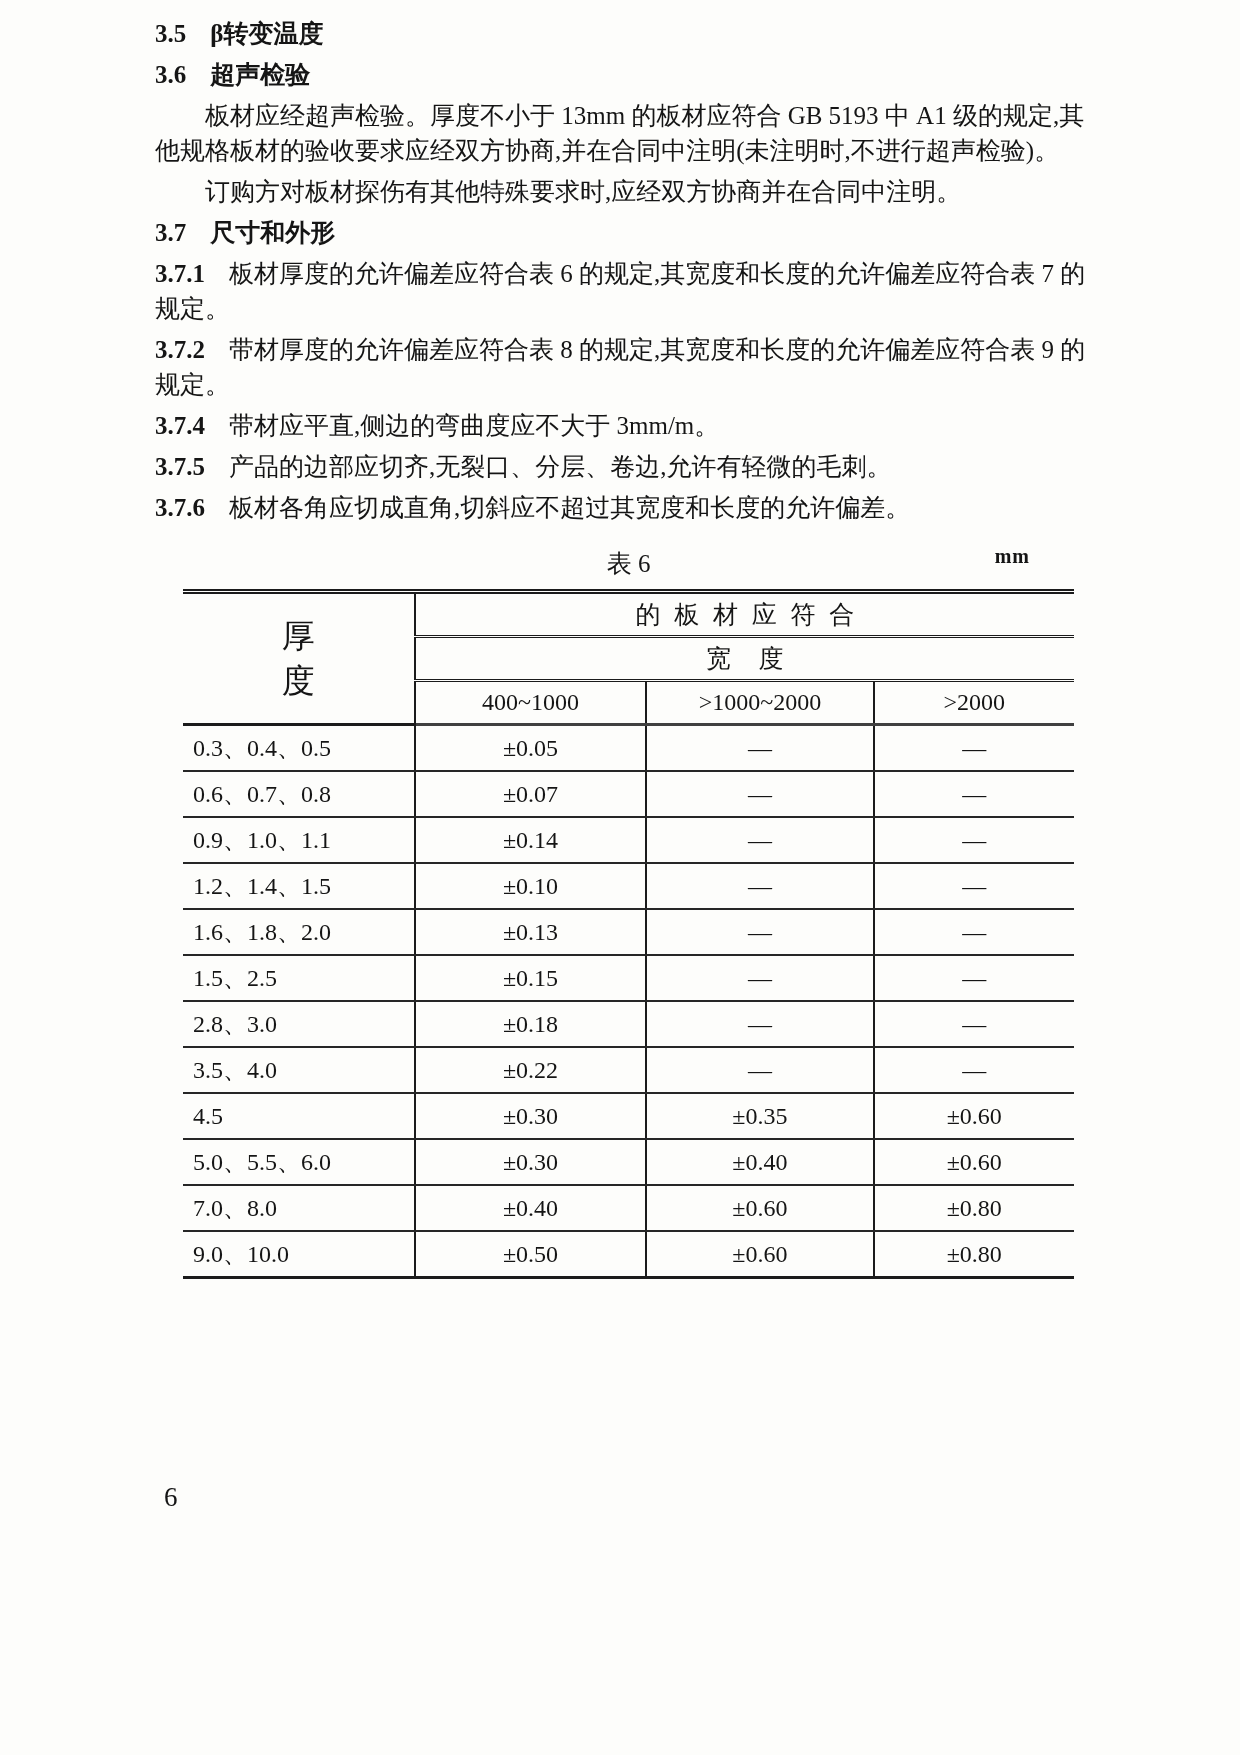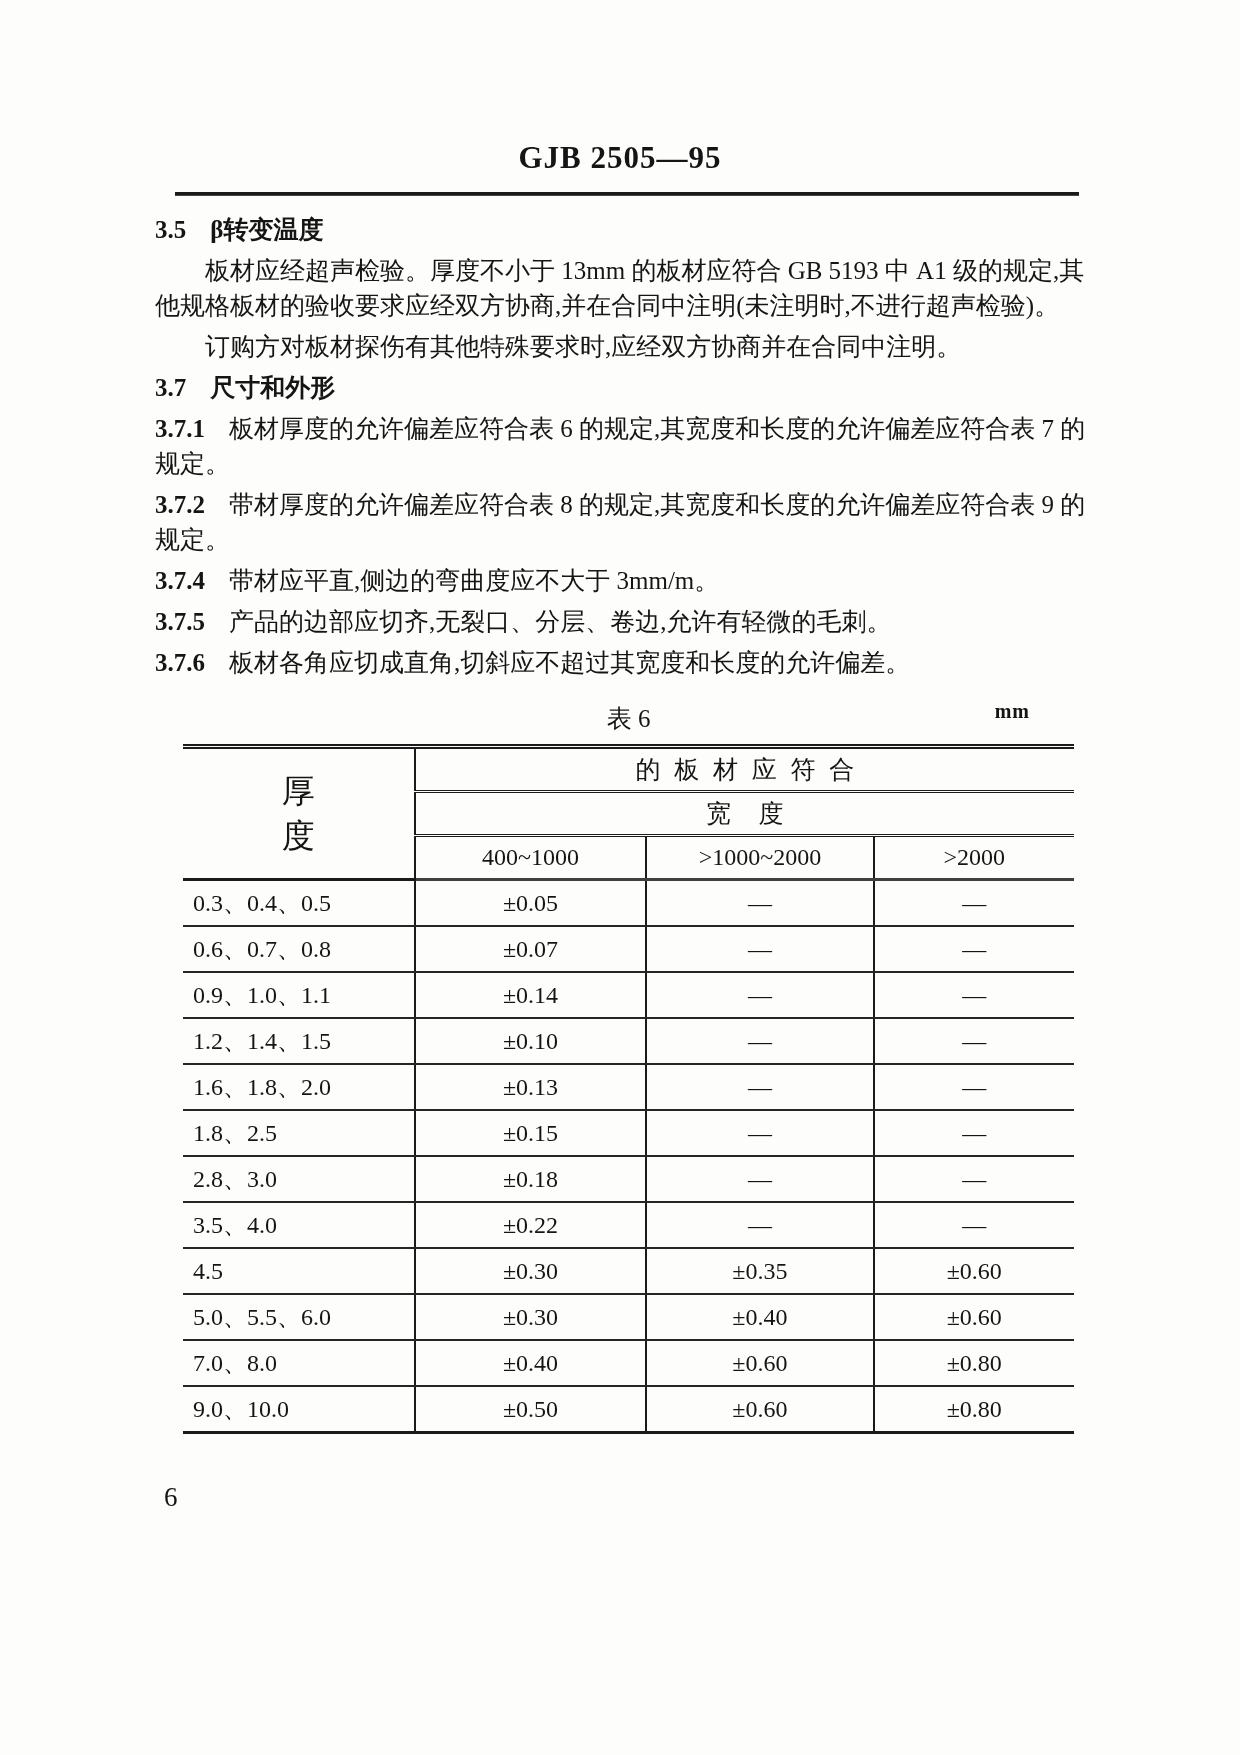--- a/index.html
+++ b/index.html
@@ -54,32 +54,31 @@
   tbody.rows tr:last-child td { border-bottom:3px solid #1b1b1b; }
   tbody.rows td.t-thick { text-align:left; padding-left:10px; }
   
   .page-number { position:absolute; left:164px; top:1482px; font-size:27px; }
 </style>
 </head>
 <body>
 
 <div class="page">
 
-  <div class="doc-header">
-    <div class="doc-title">GJB 2505—95</div>
-    <div class="head-rule"></div>
-  </div>
 
   <div class="text-block">
 
       <p class="para heading">
         <span class="pnum">3.5</span><span class="ptext">β转变温度</span>
       </p>
 
 
+      <p class="para heading">
+        <span class="pnum">3.6</span><span class="ptext">超声检验</span>
+      </p>
 
       <p class="para body-indent">
         <span class="ptext">板材应经超声检验。厚度不小于 13mm 的板材应符合 GB 5193 中 A1 级的规定,其他规格板材的验收要求应经双方协商,并在合同中注明(未注明时,不进行超声检验)。</span>
       </p>
 
       <p class="para body-indent">
         <span class="ptext">订购方对板材探伤有其他特殊要求时,应经双方协商并在合同中注明。</span>
       </p>
 
       <p class="para heading">
@@ -166,21 +165,21 @@
           </tr>
 
           <tr>
             <td class="t-thick">1.6、1.8、2.0</td>
             <td>±0.13</td>
             <td>—</td>
             <td>—</td>
           </tr>
 
           <tr>
-            <td class="t-thick">1.8、2.5</td>
+            <td class="t-thick">1.5、2.5</td>
             <td>±0.15</td>
             <td>—</td>
             <td>—</td>
           </tr>
 
           <tr>
             <td class="t-thick">2.8、3.0</td>
             <td>±0.18</td>
             <td>—</td>
             <td>—</td>

